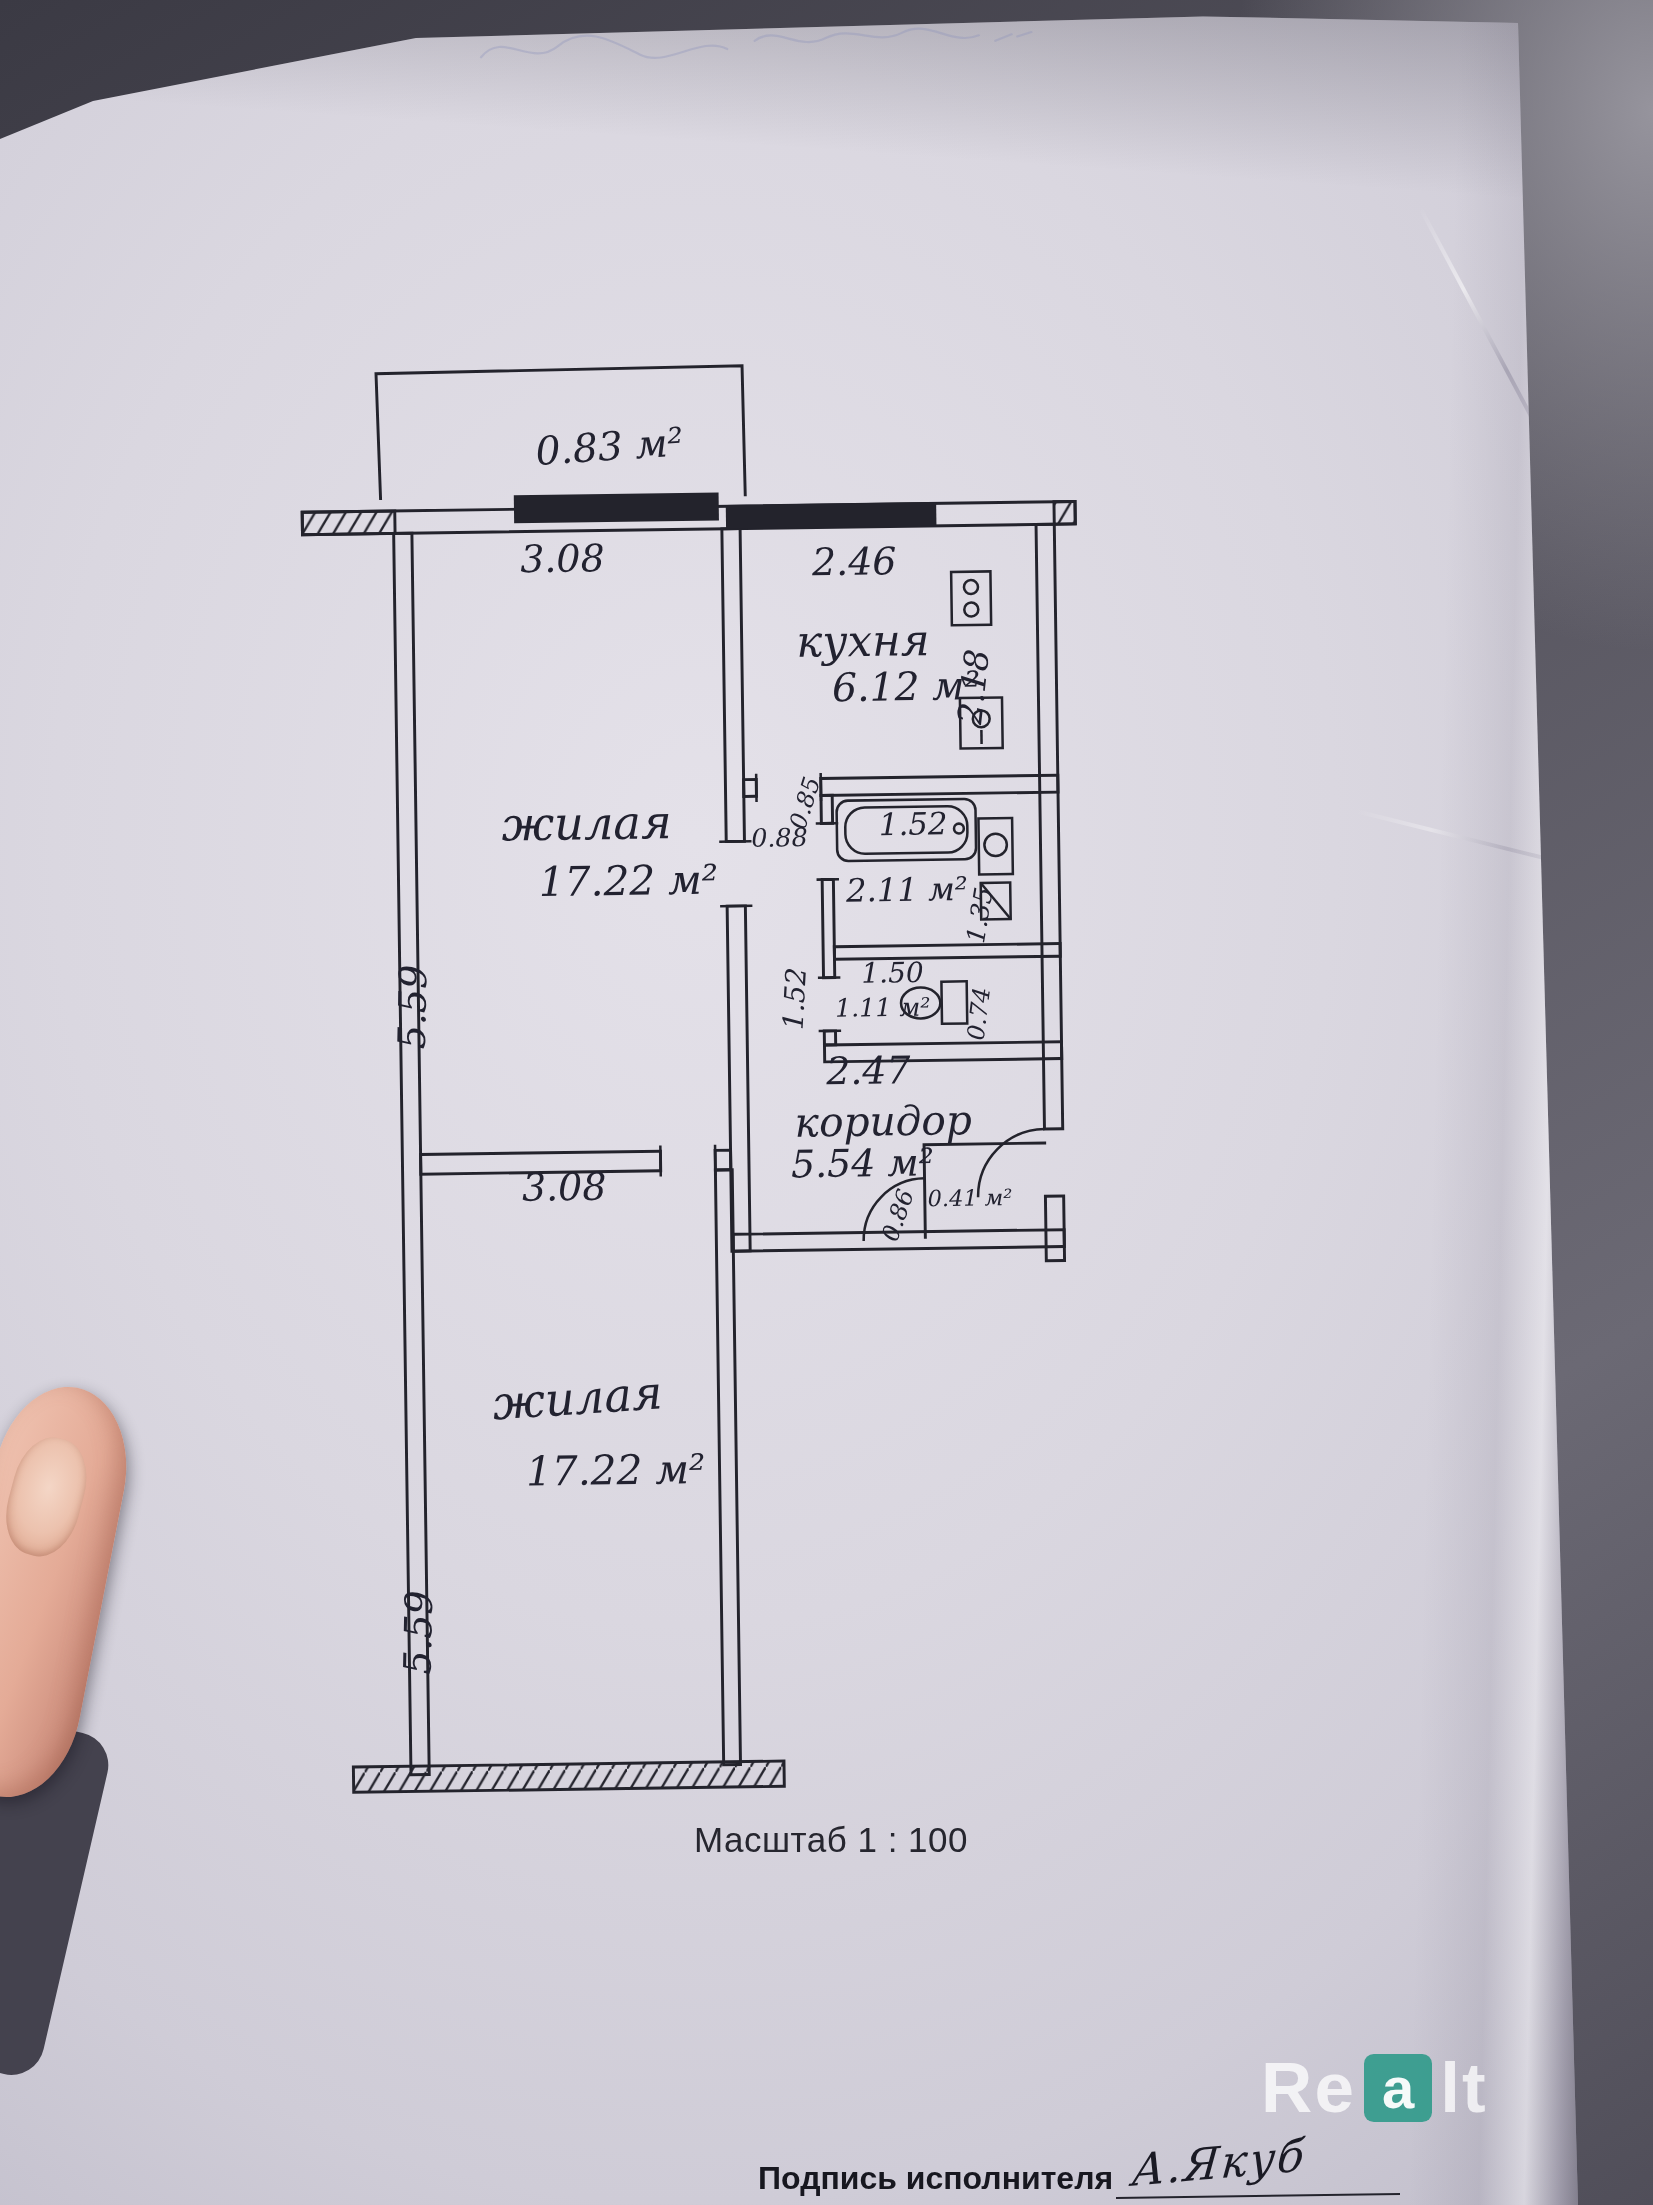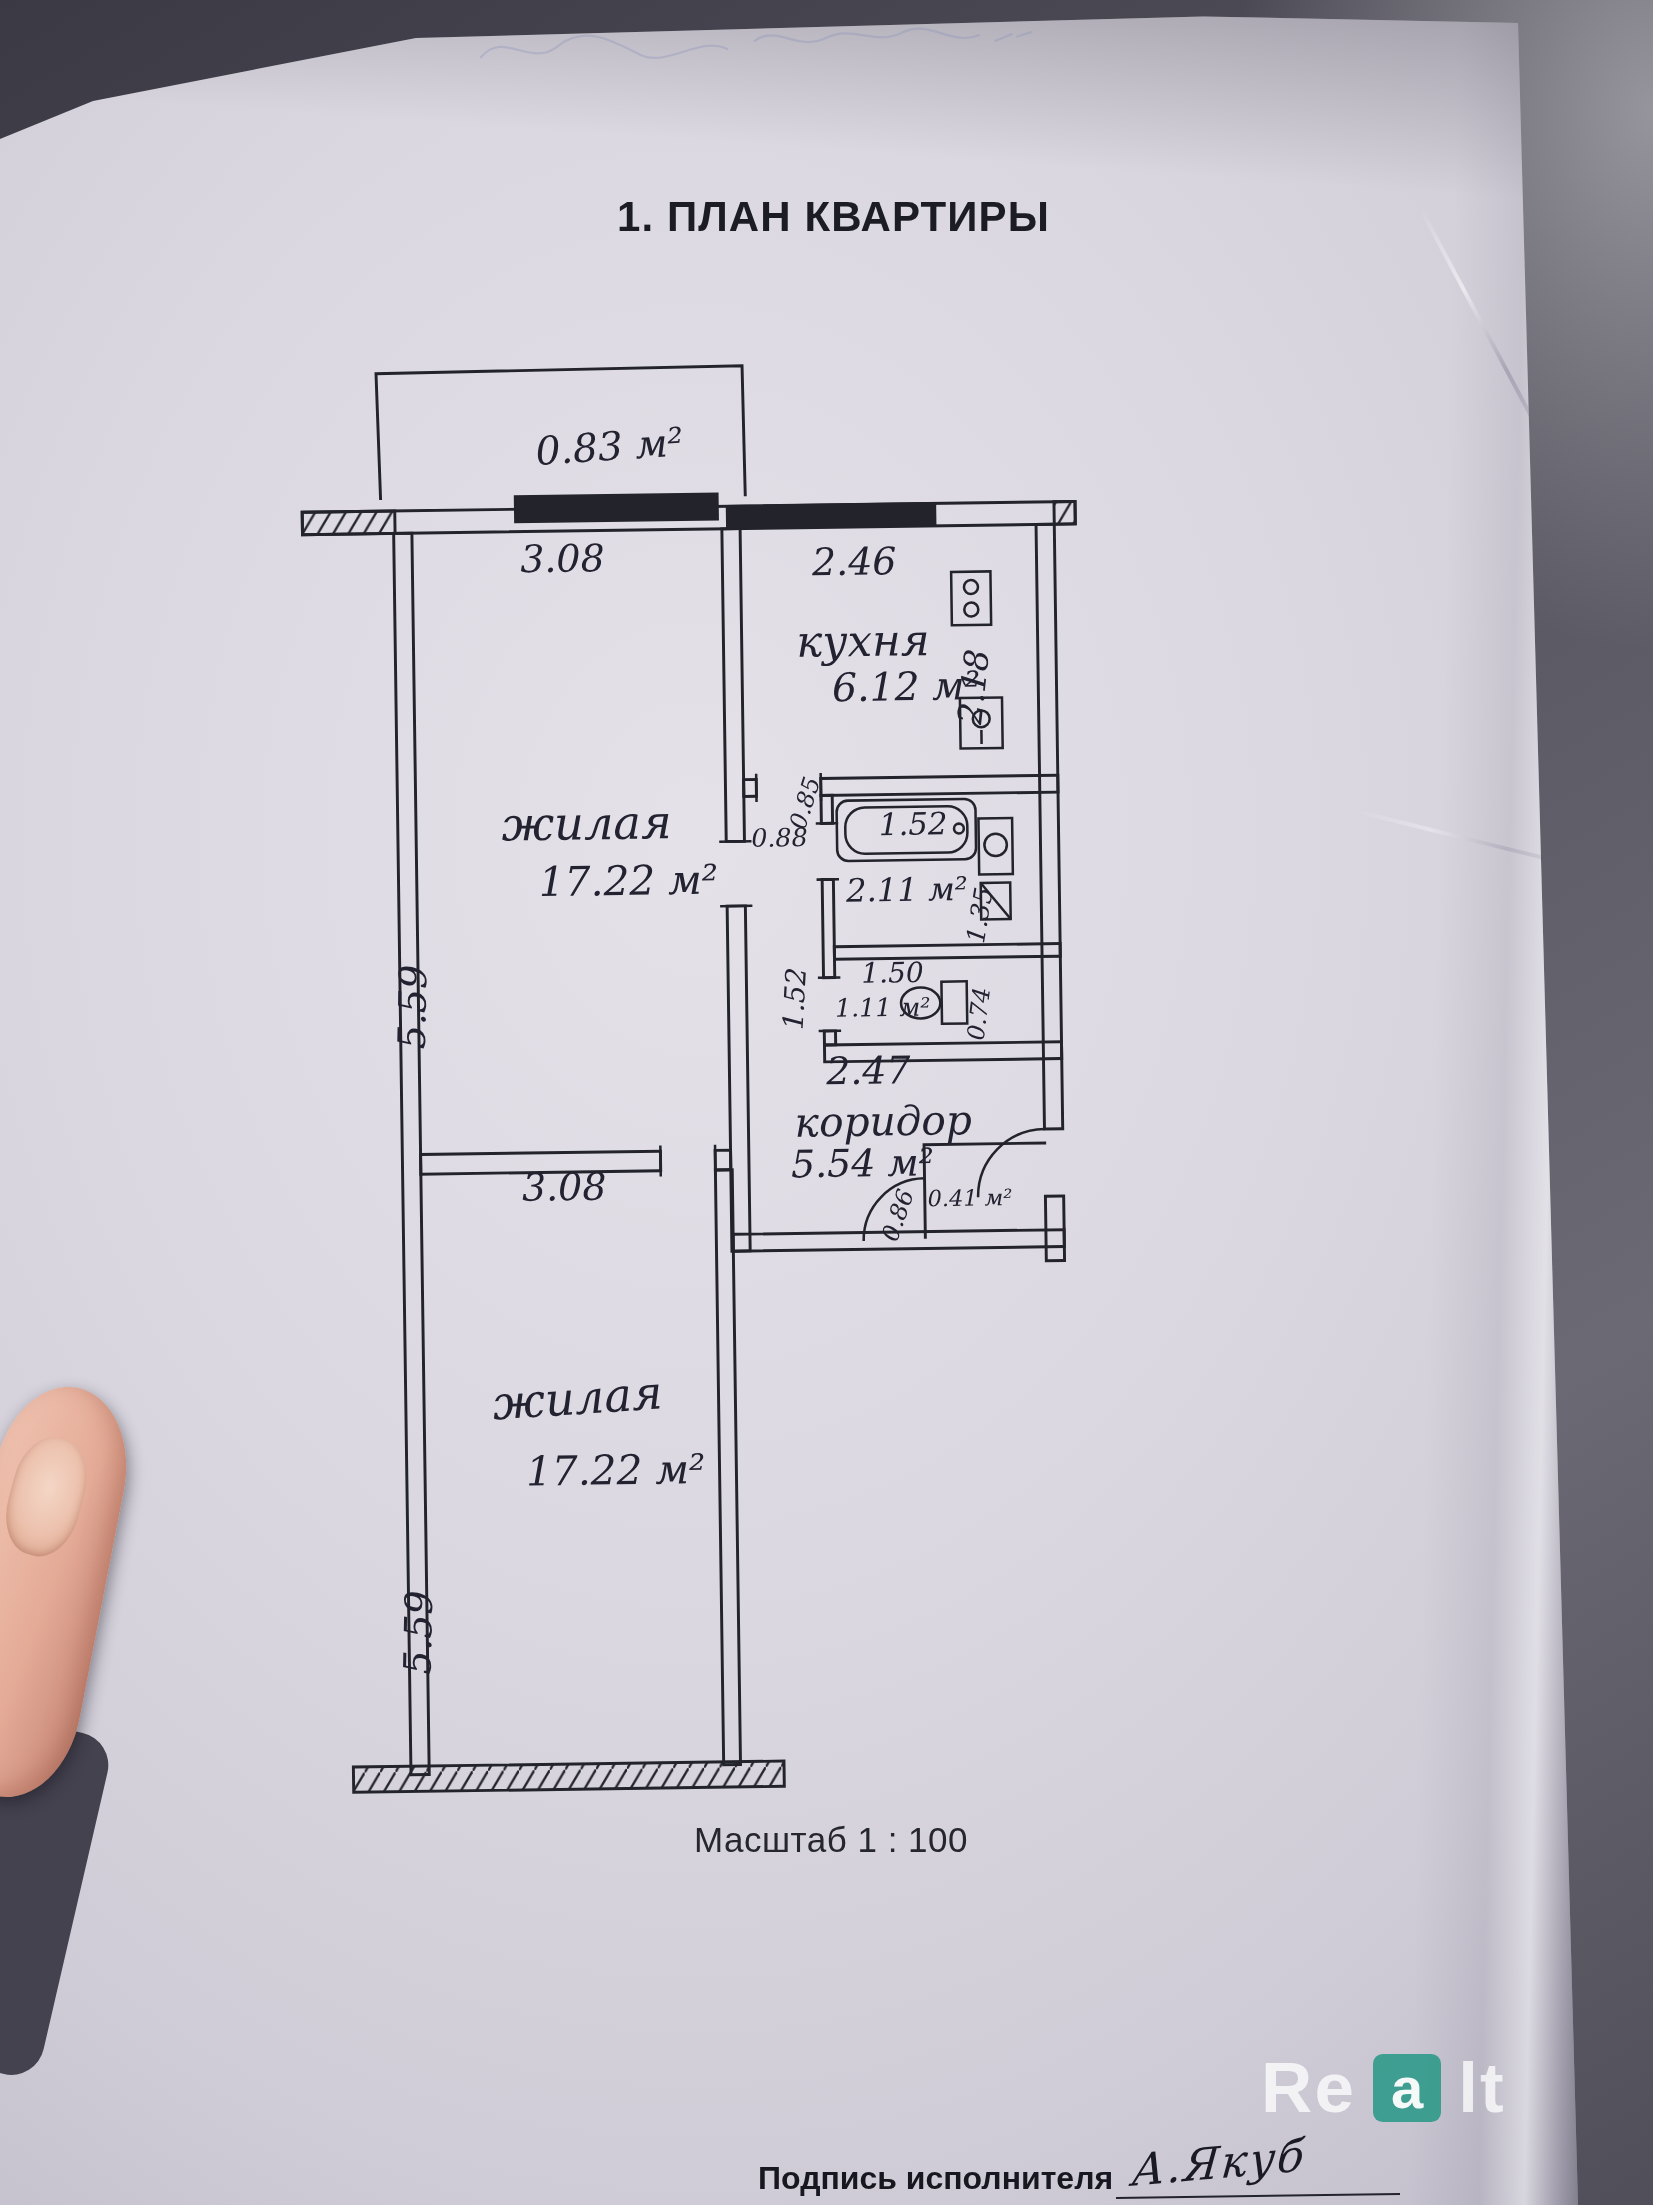--- a/index.html
+++ b/index.html
@@ -45,21 +45,21 @@
     background:#44424e; border-radius:33px; transform:rotate(13deg); }
 
   .finger { position:absolute; left:-28.4px; top:1384px; width:131px; height:416px; transform:rotate(11deg);
     background: linear-gradient(100deg, #f0c4b2 0%, #e4ab97 55%, #cf9180 85%, #b87c6c 100%);
     border-radius:66px / 93px;
     box-shadow: inset -9.8px -5.5px 22px rgba(150,80,60,0.35), 3.3px 5.5px 16.4px rgba(20,18,28,0.45); }
   .nail { position:absolute; left:19.7px; top:53px; width:72px; height:120px; transform:rotate(4deg);
     background: radial-gradient(49px 77px at 50% 42%, #f4d6c6 0%, #ecc2ae 60%, #dfa890 100%);
     border-radius:33px / 49px; box-shadow: inset 0 -3.3px 7.7px rgba(170,110,90,0.5); }
 
-  .watermark { position:absolute; left:1261px; top:2052px; display:flex; align-items:center; gap:17px; }
+  .watermark { position:absolute; left:1261px; top:2052px; display:flex; align-items:center; gap:8px; }
   .wm-part { font-size:71px; font-weight:bold; color:rgba(255,255,255,0.75); letter-spacing:2.2px; line-height:1; }
   .wm-a { width:68px; height:68px; border-radius:9.8px; background:rgba(42,152,136,0.88);
     color:rgba(255,255,255,0.95); font-size:58px; font-weight:bold;
     display:flex; align-items:center; justify-content:center; }
 </style>
 </head>
 <body>
 
 <div class="photo">
 
@@ -67,21 +67,20 @@
     <div class="top-shade"></div>
 
     <svg class="bleed" viewBox="0 0 1100 170" xmlns="http://www.w3.org/2000/svg">
       <g fill="none" stroke="#8a90bb" stroke-width="4" stroke-linecap="round" opacity="0.32">
         <path d="M20,90 C60,40 110,110 160,70 S260,60 310,85 S420,50 470,75"></path>
         <path d="M520,60 C560,30 600,80 650,55 S740,70 790,45 S880,70 930,50"></path>
         <path d="M960,60 l30,-12 m10,4 l26,-8"></path>
       </g>
     </svg>
 
-    <h1 class="title">1. ПЛАН КВАРТИРЫ</h1>
 
     <svg class="plan" viewBox="200 240 600 1110" xmlns="http://www.w3.org/2000/svg">
       <defs>
         <pattern id="hatch" width="11" height="18" patternUnits="userSpaceOnUse">
           <line x1="0" y1="18" x2="11" y2="0" stroke="#23232c" stroke-width="1.7"></line>
         </pattern>
       </defs>
 
       <g stroke="#23232c" stroke-width="2.1" fill="none" stroke-linecap="square">
         <path d="M277,352 L275,263 L536,261 L537,353"></path>

